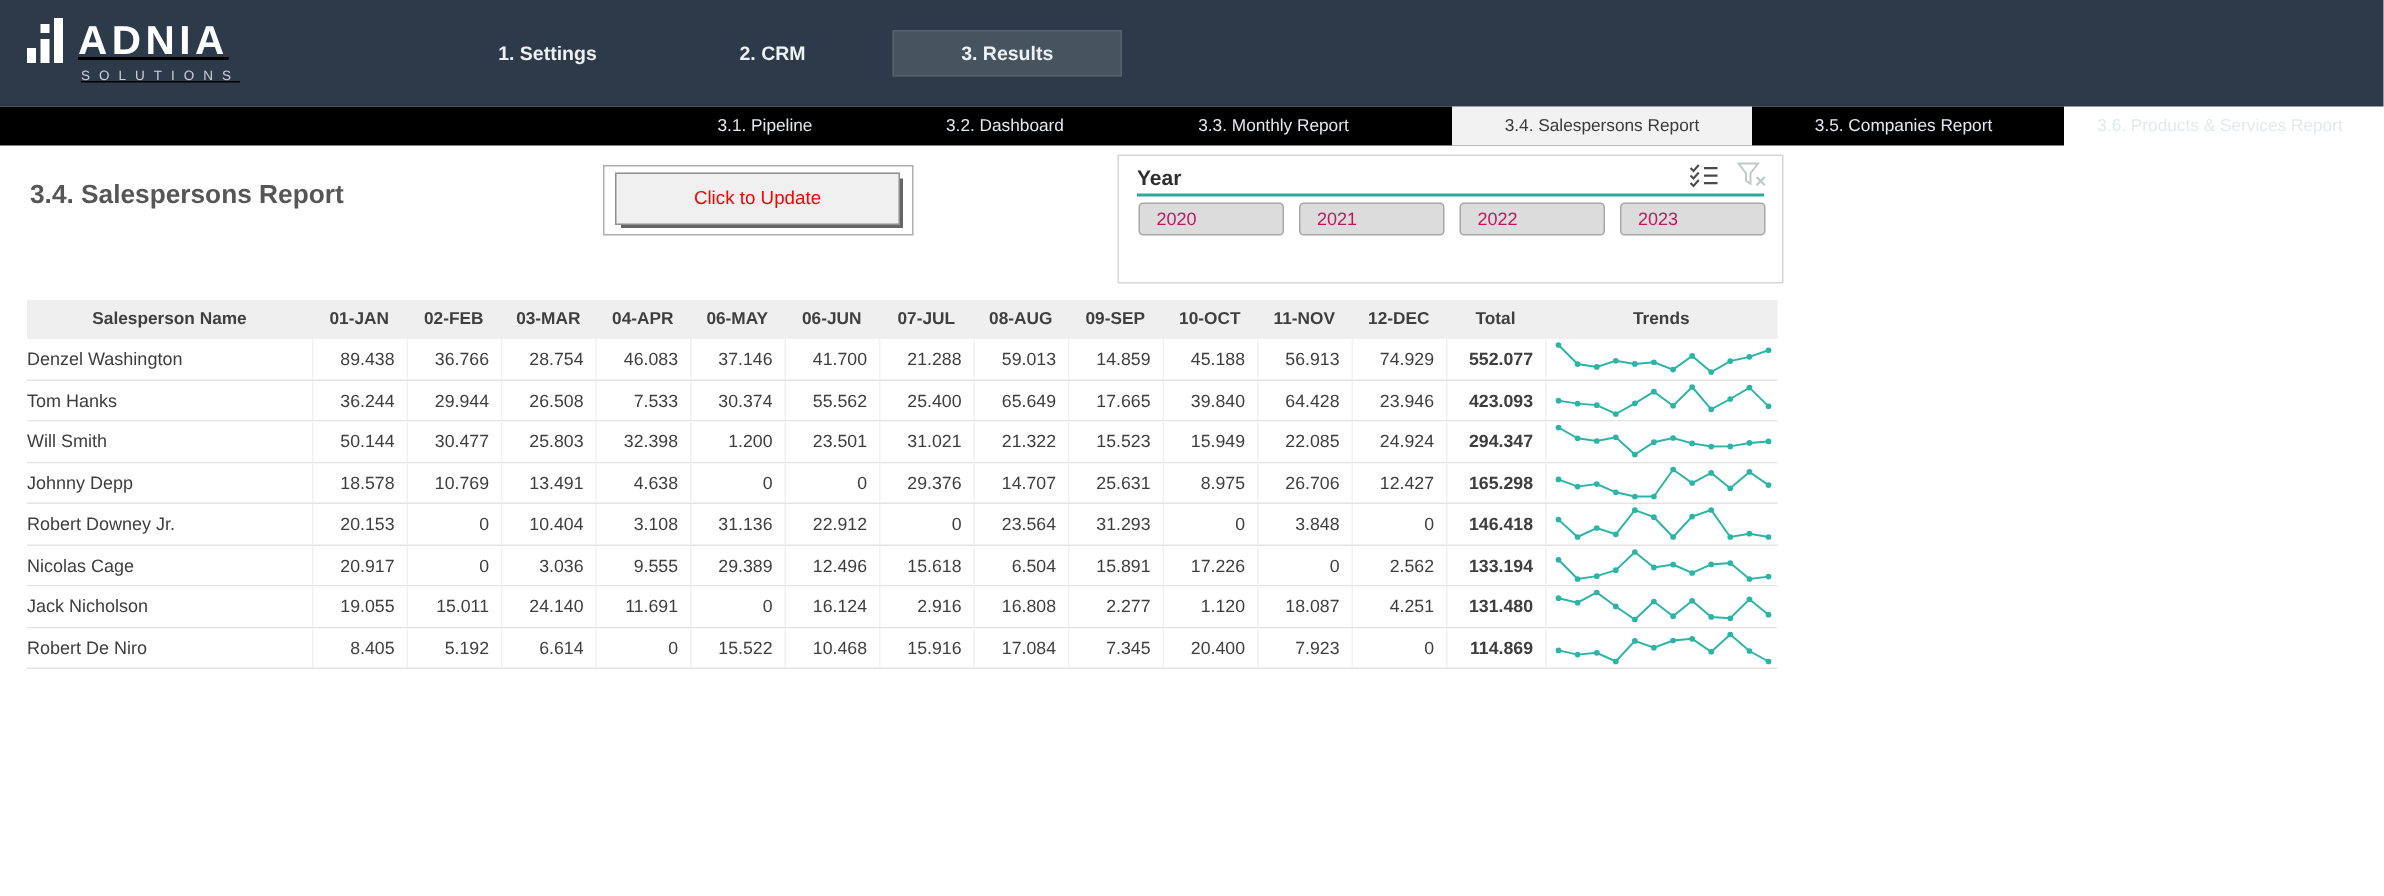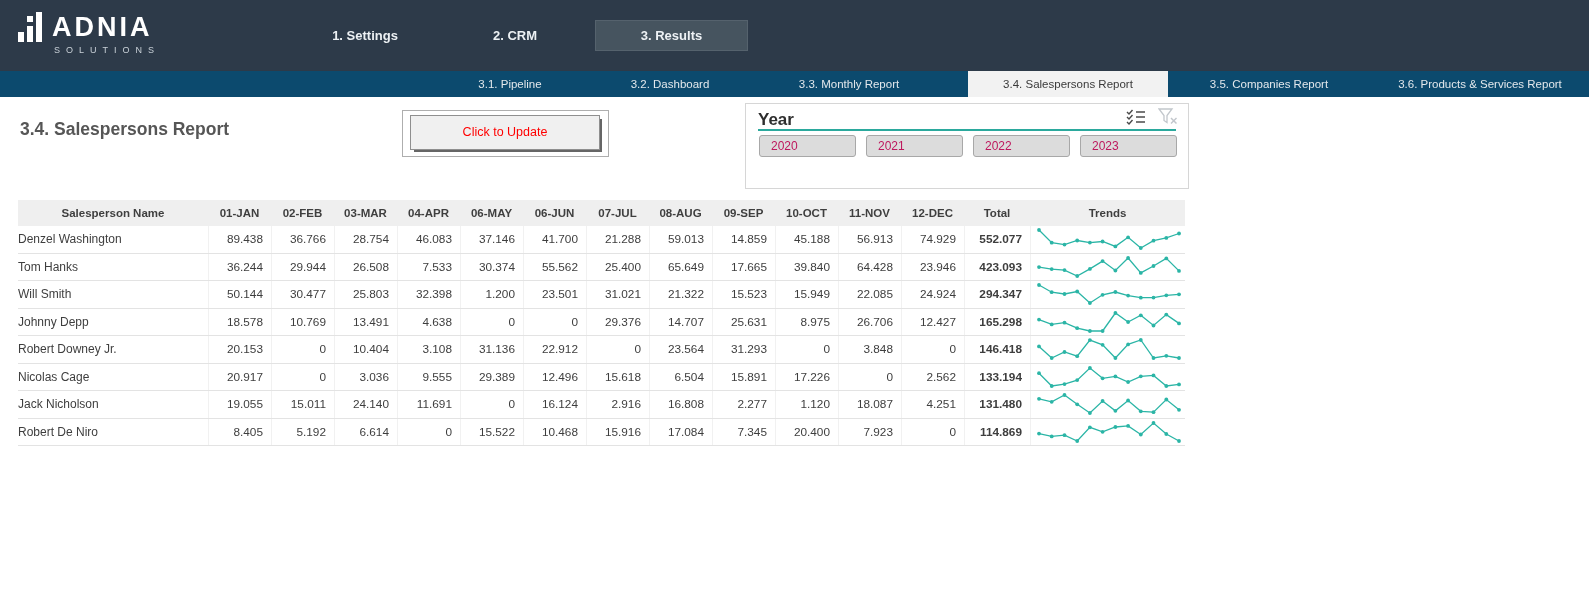--- a/index.html
+++ b/index.html
@@ -8,34 +8,34 @@
     position: relative;
     font-family: "Liberation Sans", "DejaVu Sans", sans-serif;
     background: #ffffff;
     overflow: hidden;
     cursor: default;
   }
 
   
   .topbar { position:absolute; left:0; top:0; width:1589px; height:71px; background:#2D3A49; }
   .brand { position:absolute; left:18px; top:12px; display:flex; align-items:flex-start; gap:8px; }
-  .brand-text { display:flex; flex-direction:column; }
+  .brand-text { display:flex; flex-direction:column;text-decoration:underline; }
   .brand-name { color:#ffffff; font-size:27px; font-weight:800; letter-spacing:3px; line-height:30px; }
   .brand-sub { color:#C9D1D8; font-size:9px; letter-spacing:6px; margin-top:3px; padding-left:2px; }
   .topnav-item {
     position:absolute; top:0; height:71px; line-height:71px;
     color:#EDF1F4; font-size:13px; font-weight:600; text-align:center; cursor:pointer;
   }
   #tn0 { left:300px; width:130px; }
   #tn1 { left:455px; width:120px; }
   #tn2 { left:595px; width:153px; top:20px; height:31px; line-height:29px;
          background:#46545F; border:1px solid #55626D; }
 
   
-  .subnav { position:absolute; left:0; top:71px; width:1589px; height:26px; background:#0c4a6e; }
+  .subnav { position:absolute; left:0; top:71px; width:1376px; height:26px; background:#000000; }
   .subtab {
     position:absolute; top:0; height:26px; line-height:26px; text-align:center;
     color:#E3E8EC; font-size:11.5px; cursor:pointer; white-space:nowrap;
   }
   #st0 { left:430px;  width:160px; }
   #st1 { left:592px;  width:156px; }
   #st2 { left:758px;  width:182px; }
   #st3 { left:968px;  width:200px; background:#F2F2F2; color:#3A3A3A; }
   #st4 { left:1178px; width:182px; }
   #st5 { left:1372px; width:216px; }
@@ -51,21 +51,21 @@
     background:#F0F0F0; border:1px solid #8F8F8F;
     box-shadow:3px 3px 0 -1px #666666;
     color:#FF0000; font-size:12.5px; text-align:center; line-height:33px; cursor:pointer;
   }
 
   
   .slicer {
     position:absolute; left:745px; top:103px; width:444px; height:86px;
     background:#ffffff; border:1px solid #D6D6D6;
   }
-  .slicer-title { position:absolute; left:12px; top:6px; font-size:17px; font-weight:bold; color:#2E2E2E; }
+  .slicer-title { position:absolute; left:12px; top:6px; font-size:14px; font-weight:bold; color:#2E2E2E; }
   .slicer-underline { position:absolute; left:12px; right:12px; top:25px; height:2px; background:#2BA99D; }
   .slicer-icons { position:absolute; right:10px; top:4px; display:flex; gap:12px; align-items:center; }
   .slicer-icon { cursor:pointer; }
   .slicer-buttons { position:absolute; left:13px; top:31px; display:flex; gap:10px; }
   .slicer-btn {
     width:97px; height:22px; background:#DCDCDC; border:1px solid #A8A8A8; border-radius:3px;
     font-size:12px; color:#be185d; line-height:20px; padding-left:11px; cursor:pointer;
     font-family:"Liberation Sans","DejaVu Sans",sans-serif; text-align:left;
   }
 

